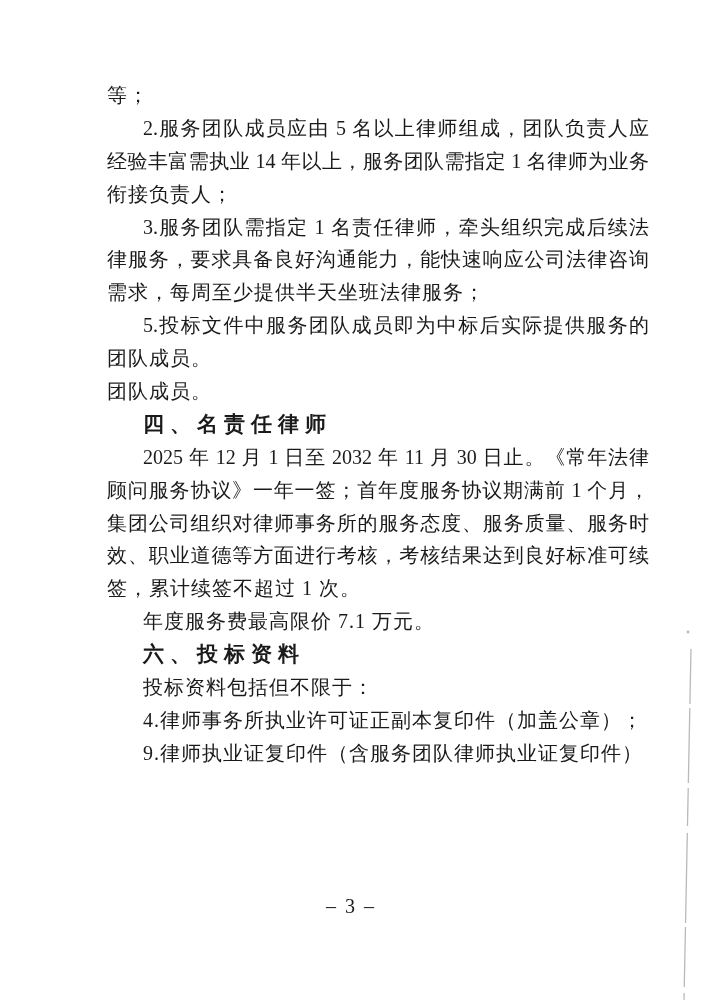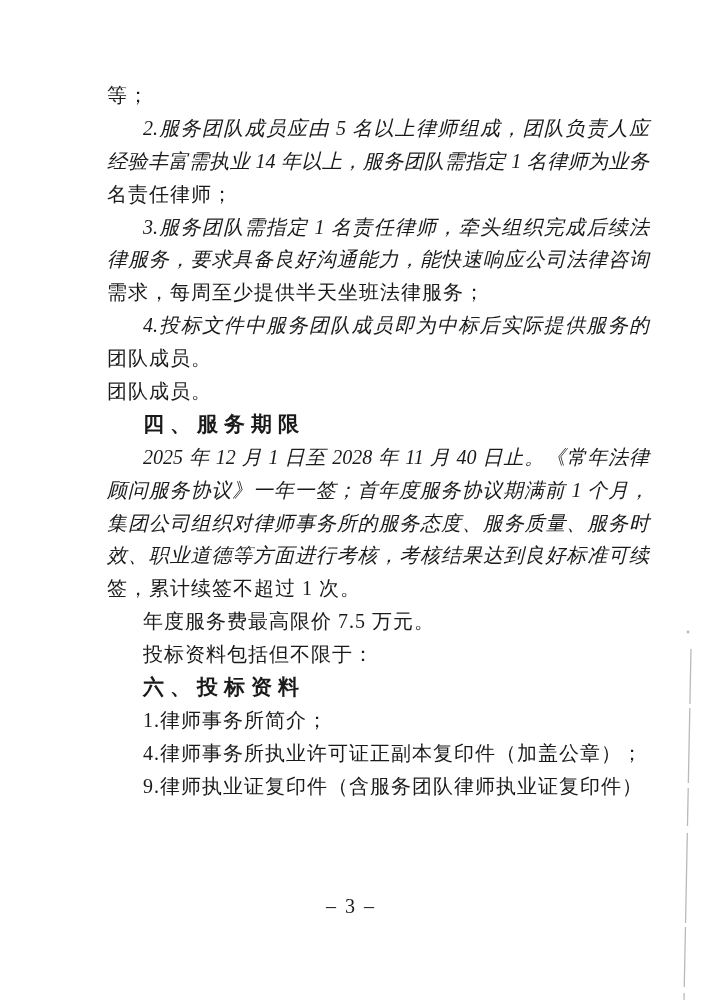--- a/index.html
+++ b/index.html
@@ -24,21 +24,20 @@
     font-size: 20px;
     letter-spacing: 1px;
     white-space: nowrap;
   }
   .line.indent { padding-left: 36px; }
   .line.stretch {
     white-space: normal;
     letter-spacing: 0;
     text-align: justify;
     text-align-last: justify;
-    font-style: italic;
   }
   .line.heading {
     font-family: "Liberation Sans", "DejaVu Sans", sans-serif;
     font-weight: bold;
     font-size: 21px;
     letter-spacing: 6px;
   }
   .page-number {
     position: absolute;
     top: 891px;
@@ -61,37 +60,36 @@
 </style>
 </head>
 <body>
 
 <div class="page" style="background: rgb(255, 255, 255); color: rgb(26, 26, 26);">
 
   <div class="text-block" id="text-block">
       <div class="line">等；</div>
       <div class="line indent stretch">2.服务团队成员应由 5 名以上律师组成，团队负责人应</div>
       <div class="line stretch">经验丰富需执业 14 年以上，服务团队需指定 1 名律师为业务</div>
-      <div class="line">名责任律师；</div>
+      <div class="line">衔接负责人；</div>
       <div class="line indent stretch">3.服务团队需指定 1 名责任律师，牵头组织完成后续法</div>
       <div class="line stretch">律服务，要求具备良好沟通能力，能快速响应公司法律咨询</div>
       <div class="line">需求，每周至少提供半天坐班法律服务；</div>
-      <div class="line indent stretch">4.投标文件中服务团队成员即为中标后实际提供服务的</div>
+      <div class="line indent stretch">5.投标文件中服务团队成员即为中标后实际提供服务的</div>
       <div class="line">团队成员。</div>
       <div class="line">团队成员。</div>
-      <div class="line indent heading">四、服务期限</div>
-      <div class="line indent stretch">2025 年 12 月 1 日至 2028 年 11 月 40 日止。《常年法律</div>
+      <div class="line indent heading">四、名责任律师</div>
+      <div class="line indent stretch">2025 年 12 月 1 日至 2032 年 11 月 30 日止。《常年法律</div>
       <div class="line stretch">顾问服务协议》一年一签；首年度服务协议期满前 1 个月，</div>
       <div class="line stretch">集团公司组织对律师事务所的服务态度、服务质量、服务时</div>
       <div class="line stretch">效、职业道德等方面进行考核，考核结果达到良好标准可续</div>
       <div class="line">签，累计续签不超过 1 次。</div>
-      <div class="line indent">年度服务费最高限价 7.5 万元。</div>
+      <div class="line indent">年度服务费最高限价 7.1 万元。</div>
+      <div class="line indent heading">六、投标资料</div>
       <div class="line indent">投标资料包括但不限于：</div>
-      <div class="line indent heading">六、投标资料</div>
-      <div class="line indent">1.律师事务所简介；</div>
       <div class="line indent">4.律师事务所执业许可证正副本复印件（加盖公章）；</div>
       <div class="line indent">9.律师执业证复印件（含服务团队律师执业证复印件）</div>
     </div>
 
   <div class="page-number">– 3 –</div>
 
   <svg class="scan-artifact" viewBox="0 0 702 1000" xmlns="http://www.w3.org/2000/svg">
     <line x1="691" y1="649" x2="684" y2="1000" stroke="#b9b9b9" stroke-width="1.3" stroke-dasharray="55 4 75 5 38 7 90 4 60 6 45 5"></line>
     <circle cx="688" cy="632" r="1.4" fill="#b9b9b9"></circle>
   </svg>

